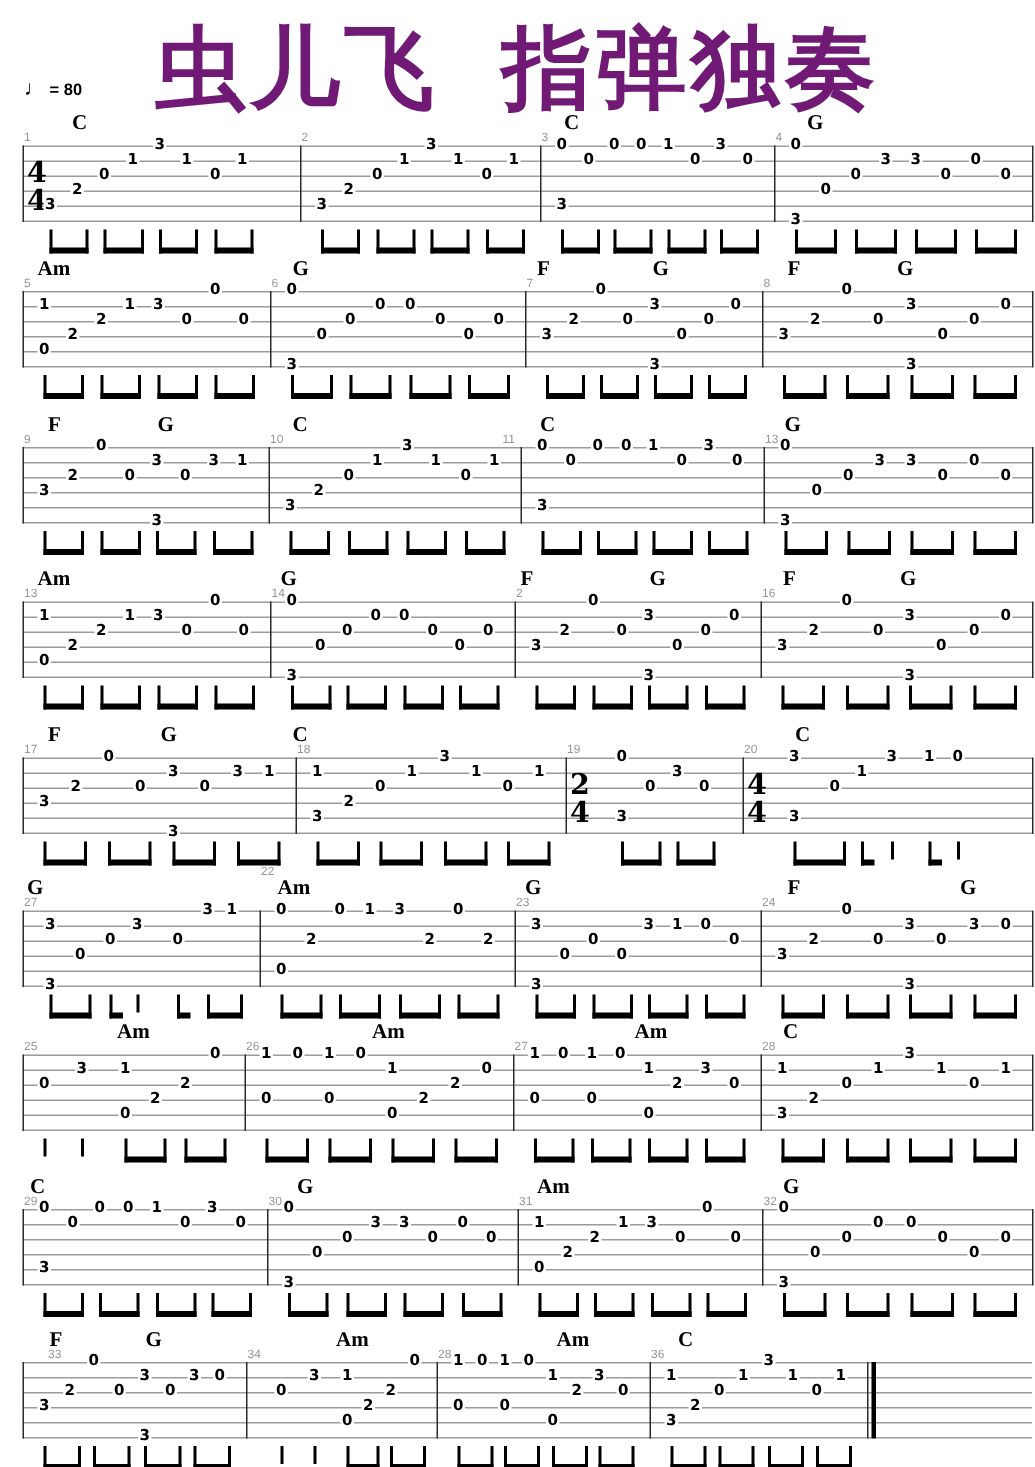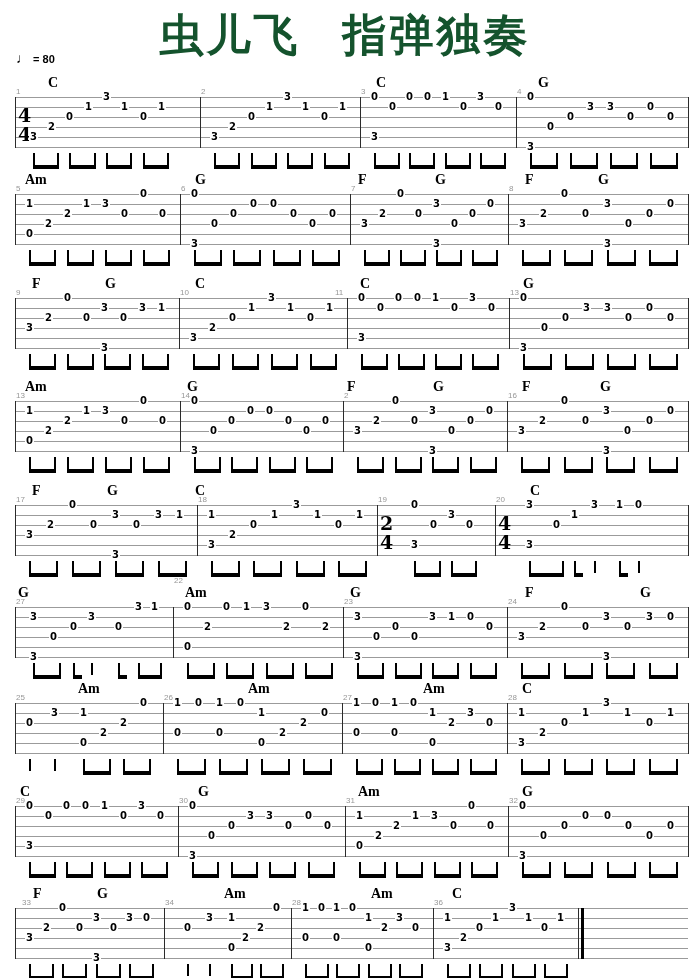--- a/index.html
+++ b/index.html
@@ -1,19 +1,19 @@
 <!DOCTYPE html>
 <html><head>
 <meta charset="utf-8">
 <style>
   html,body{margin:0;padding:0;background:#fff;}
   #page{position:relative;width:690px;height:978px;background:#ffffff;overflow:hidden;
         font-family:"Liberation Sans",sans-serif;}
   #title{position:absolute;left:0;top:6px;width:100%;text-align:center;
-         font-family:"Liberation Serif",serif;font-weight:bold;font-size:44px;color:#14532d;
+         font-family:"Liberation Serif",serif;font-weight:bold;font-size:60px;color:#701a75;
          letter-spacing:3px;white-space:nowrap;}
   #title .gap{display:inline-block;width:42px;}
   #tempo{position:absolute;left:16px;top:50px;font-weight:bold;font-size:11px;color:#000;}
   #tempo .glyph{font-size:14px;}
   .sline{position:absolute;height:1px;background:#9b9b9b;}
   .bar{position:absolute;width:1px;background:#2b2b2b;}
   .barthick{position:absolute;width:3px;background:#000;}
   .chord{position:absolute;font-family:"Liberation Serif",serif;font-weight:bold;
          font-size:14px;line-height:14px;color:#000;}
   .mnum{position:absolute;font-size:8px;line-height:8px;color:#979797;}
@@ -615,21 +615,21 @@
       <div class="bar" style="left: 164px; top: 908px; width: 1px; height: 51px;"></div>
       <div class="bar" style="left: 291px; top: 908px; width: 1px; height: 51px;"></div>
       <div class="bar" style="left: 433px; top: 908px; width: 1px; height: 51px;"></div>
       <div class="bar" style="left: 578px; top: 908px; width: 1px; height: 51px;"></div>
       <div class="barthick" style="left: 581px; top: 908px; width: 3px; height: 51px;"></div>
       <div class="chord" style="left: 33px; top: 887px;">F</div>
       <div class="chord" style="left: 97px; top: 887px;">G</div>
       <div class="chord" style="left: 224px; top: 887px;">Am</div>
       <div class="chord" style="left: 371px; top: 887px;">Am</div>
       <div class="chord" style="left: 452px; top: 887px;">C</div>
-      <div class="mnum" style="left: 22px; top: 899px;">33</div>
+      <div class="mnum" style="left: 32px; top: 899px;">33</div>
       <div class="note" style="left: 25px; top: 932px;">3</div>
       <div class="note" style="left: 42px; top: 922px;">2</div>
       <div class="note" style="left: 58px; top: 902px;">0</div>
       <div class="note" style="left: 75px; top: 922px;">0</div>
       <div class="note" style="left: 92px; top: 912px;">3</div>
       <div class="note" style="left: 92px; top: 952px;">3</div>
       <div class="note" style="left: 109px; top: 922px;">0</div>
       <div class="note" style="left: 125px; top: 912px;">3</div>
       <div class="note" style="left: 142px; top: 912px;">0</div>
       <div class="beam" style="left: 29px; top: 964px; width: 21px;"></div>

